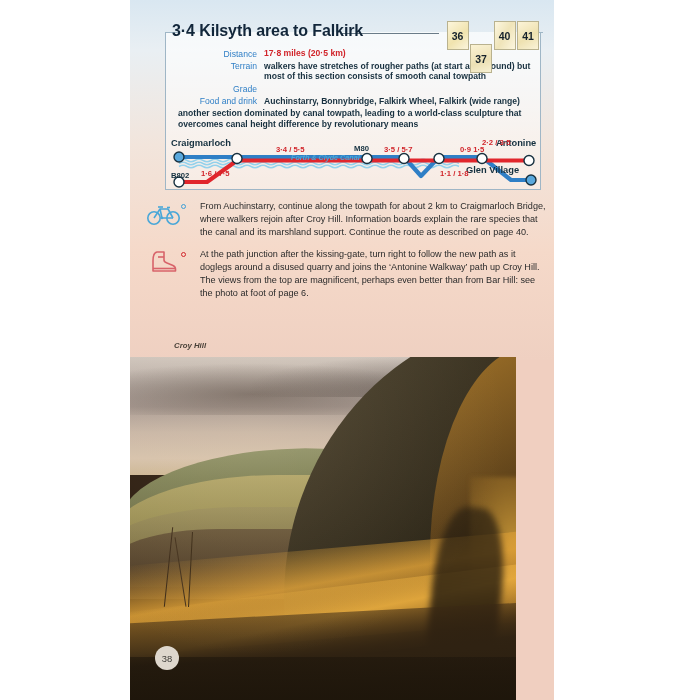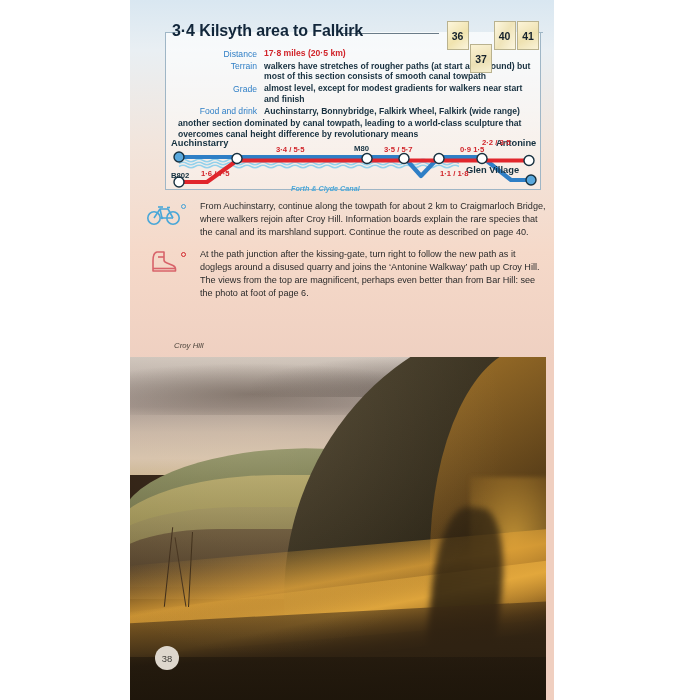--- a/index.html
+++ b/index.html
@@ -98,26 +98,26 @@
   .bullet{position:relative;margin-bottom:8px;padding-left:60px;}
   .bicon{position:absolute;left:6px;top:1px;width:36px;height:26px;}
   .bdot{position:absolute;left:41px;top:4px;width:5px;height:5px;border-radius:50%;border:1.4px solid;box-sizing:border-box;}
   .bdot.blue{border-color:#3f9fd6;}
   .bdot.red{border-color:#d1252b;}
   .btext{font-size:9.1px;line-height:13.2px;color:#2b2b2b;}
 
   
   .caption{
     position:absolute;left:44px;top:341px;
-    font-size:7.8px;font-style:italic;color:#4a4239;font-weight:normal;
+    font-size:7.8px;font-style:italic;color:#4a4239;font-weight:bold;
   }
 
   
   .photo{
-    position:absolute;left:0;top:357px;width:416px;height:343px;overflow:hidden;
+    position:absolute;left:0;top:357px;width:386px;height:343px;overflow:hidden;
     background:#2b1c10;
   }
   .ph-sky{
     position:absolute;left:0;top:0;width:424px;height:118px;
     background:linear-gradient(180deg,#cfc5bd 0%,#b9aea7 22%,#a99b94 42%,#c8b6a6 64%,#d6c2ac 86%,#cdb796 100%);
   }
   .ph-cloud{
     position:absolute;left:-10px;top:6px;width:330px;height:52px;
     background:radial-gradient(ellipse at 40% 60%,rgba(90,78,72,.65),rgba(120,108,100,0) 70%);
   }
@@ -236,21 +236,20 @@
       <div class="specrow">
         <div class="speclabel">Distance</div>
         <div class="specval dist">17·8 miles (20·5 km)</div>
       </div>
       <div class="specrow">
         <div class="speclabel">Terrain</div>
         <div class="specval">walkers have stretches of rougher paths (at start and around) but most of this section consists of smooth canal towpath</div>
       </div>
       <div class="specrow">
         <div class="speclabel">Grade</div>
-        <div class="specval">almost level, except for modest gradients for walkers near start and finish</div>
       </div>
       <div class="specrow">
         <div class="speclabel">Food and drink</div>
         <div class="specval">Auchinstarry, Bonnybridge, Falkirk Wheel, Falkirk (wide range)</div>
       </div>
       <div class="specrow">
         <div class="specval">another section dominated by canal towpath, leading to a world-class sculpture that overcomes canal height difference by revolutionary means</div>
       </div>
     </div>
 
@@ -277,34 +276,34 @@
           <circle cx="66" cy="20.5" r="5" fill="#ffffff" stroke="#17303f" stroke-width="1.4"></circle>
           <circle cx="196" cy="20.5" r="5" fill="#ffffff" stroke="#17303f" stroke-width="1.4"></circle>
           <circle cx="233" cy="20.5" r="5" fill="#ffffff" stroke="#17303f" stroke-width="1.4"></circle>
           <circle cx="268" cy="20.5" r="5" fill="#ffffff" stroke="#17303f" stroke-width="1.4"></circle>
           <circle cx="311" cy="20.5" r="5" fill="#ffffff" stroke="#17303f" stroke-width="1.4"></circle>
           <circle cx="358" cy="22.5" r="5" fill="#ffffff" stroke="#17303f" stroke-width="1.4"></circle>
           <circle cx="360" cy="42" r="5" fill="#5aa8dc" stroke="#17303f" stroke-width="1.4"></circle>
         </g>
       </svg>
 
-      <div class="rlabel rl-place" style="left:0px;top:0px;">Auchinstarry</div>
+      <div class="rlabel rl-place" style="left:0px;top:0px;">Craigmarloch</div>
       <div class="rlabel rl-small" style="left:0px;top:33px;">B802</div>
       <div class="rlabel rl-small" style="left:183px;top:6px;">M80</div>
       <div class="rlabel rl-place" style="left:325px;top:0px;">Antonine</div>
       <div class="rlabel rl-place" style="left:295px;top:27px;">Glen Village</div>
 
       <div class="rlabel rl-red" style="left:30px;top:31px;">1·6 / 7·5</div>
       <div class="rlabel rl-red" style="left:105px;top:7px;">3·4 / 5·5</div>
       <div class="rlabel rl-red" style="left:213px;top:7px;">3·5 / 5·7</div>
       <div class="rlabel rl-red" style="left:289px;top:7px;">0·9 1·5</div>
       <div class="rlabel rl-red" style="left:269px;top:31px;">1·1 / 1·8</div>
       <div class="rlabel rl-red" style="left:311px;top:0;">2·2 / 3·5</div>
 
-      <div class="rlabel rl-canal" style="left:120px;top:46px;text-align:right;">Forth &amp; Clyde Canal</div>
+      <div class="rlabel rl-canal" style="left:120px;top:15px;text-align:right;">Forth &amp; Clyde Canal</div>
     </div>
   </div>
 
   <div class="bullets">
 
     <div class="bullet">
       <span class="bicon">
         <svg width="36" height="26" viewBox="0 0 36 26">
           <g fill="none" stroke="#4aa7d8" stroke-width="1.6">
             <circle cx="8" cy="17" r="6.2"></circle>

